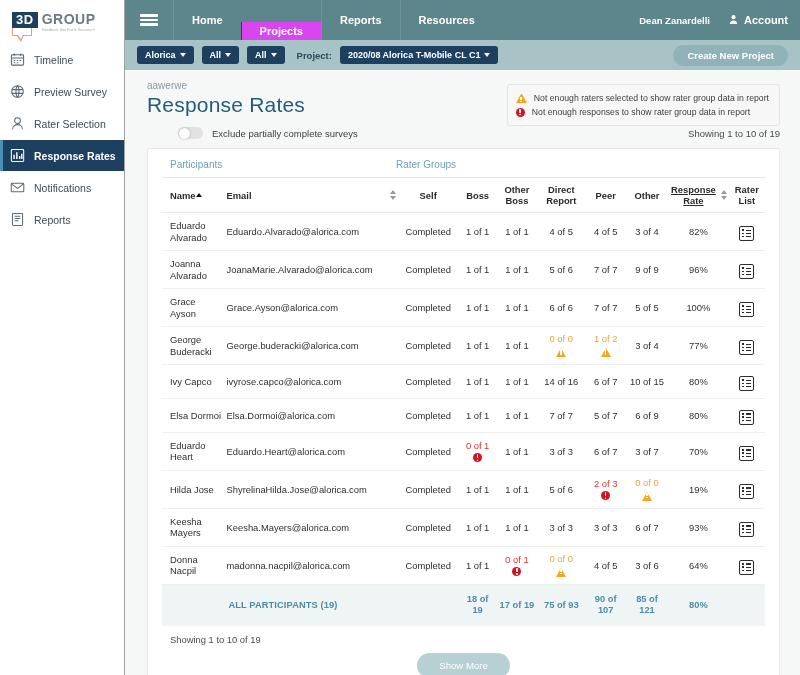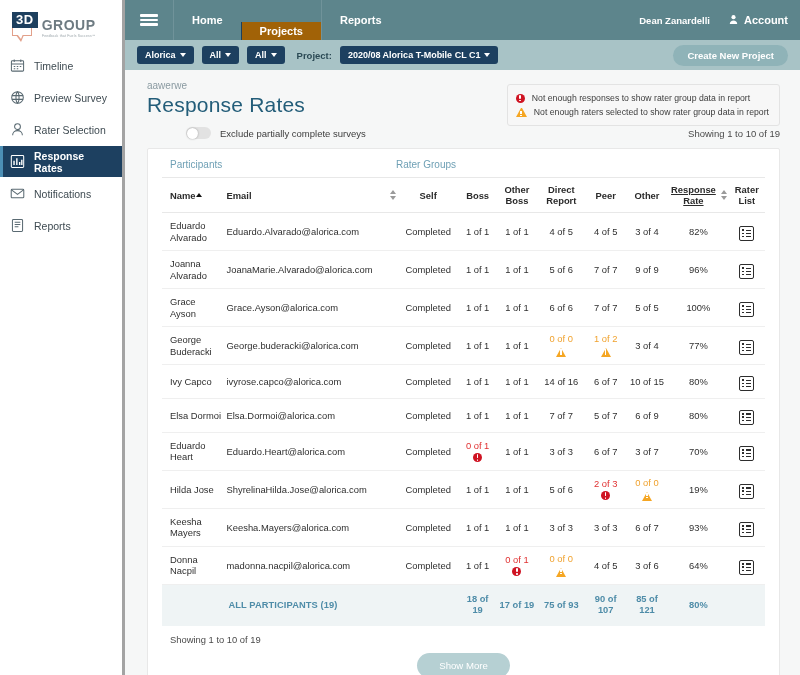--- a/index.html
+++ b/index.html
@@ -10,21 +10,21 @@
     background:#ffffff;
     color:#3b3b3b;
     overflow:hidden;
   }
   .app { display:flex; width:800px; height:675px; }
 
   
   .sidebar {
     width:125px; min-width:125px; height:675px;
     background:#ffffff;
-    border-right:3px solid #a3a3a3;
+    border-right:1px solid #a3a3a3;
     padding-top:4px;
   }
   .logo-wrap { padding:8px 10px 12px 12px; }
   .logo { display:flex; align-items:flex-start; position:relative; }
   .logo-3d {
     background:#1d3f5e; color:#ffffff;
     font-size:13px; font-weight:bold; letter-spacing:0.5px;
     padding:1px 4px 1px 4px; line-height:14px;
     font-family:"Liberation Sans", sans-serif;
     position:relative; z-index:2;
@@ -39,21 +39,21 @@
     content:""; position:absolute; left:3px; bottom:-7px;
     width:0;height:0;border-left:5px solid transparent;
     border-right:3px solid transparent;border-top:7px solid #e2a08a;
   }
   .logo-bubble:before{
     content:""; position:absolute; left:4px; bottom:-4px;
     width:0;height:0;border-left:4px solid transparent;
     border-right:2px solid transparent;border-top:5px solid #ffffff;
     z-index:3;
   }
-  .logo-right{ margin-left:4px;margin-top:6px; }
+  .logo-right{ margin-left:4px; }
   .logo-group{
     color:#6e7b82; font-size:14px; font-weight:bold; letter-spacing:0.5px;
     line-height:14px;
   }
   .logo-tag{
     color:#9aa4a9; font-size:3.4px; letter-spacing:0.2px;
     margin-top:2px; text-align:right; white-space:nowrap;
   }
 
   .nav-item{
@@ -80,21 +80,21 @@
     width:48px; display:flex; align-items:center; justify-content:center; cursor:pointer;
   }
   .burger span{ display:block; width:18px; height:2.5px; background:#fff; margin:2px 0; border-radius:1px;}
   .topnav{ display:flex; align-items:stretch; }
   .topnav a{
     display:flex; align-items:center; padding:0 18px;
     color:#ffffff; font-size:11px; font-weight:bold; text-decoration:none;
     border-left:1px solid rgba(255,255,255,0.12);
     cursor:pointer;
   }
-  .topnav a.active{ background:#a16207; border-left-color:#1d4060;margin-top:22px; }
+  .topnav a.active{ background:#d946ef; border-left-color:#1d4060;margin-top:22px; }
   .topright{
     margin-left:auto; display:flex; align-items:center; gap:18px; padding-right:12px;
     color:#ffffff; font-size:9.5px; font-weight:bold;
   }
   .acct{ display:flex; align-items:center; gap:5px; font-size:11px; cursor:pointer;}
 
   .filterbar{
     height:30px; background:#a8c3c6; display:flex; align-items:center;
     padding:0 12px; gap:8px;
   }
@@ -136,21 +136,21 @@
   .search{
     display:flex; align-items:center; width:190px; height:23px;
     border:1px solid #d6d6d6; border-radius:3px; background:#fff;
   }
   .search input{
     flex:1; border:none; outline:none; font-size:9.3px; font-style:italic;
     color:#9a9a9a; padding:0 8px; background:transparent;
     font-family:"Liberation Sans", sans-serif;
   }
   .search .sbtn{ width:28px; height:21px; border-left:1px solid #e6e6e6; display:flex; align-items:center; justify-content:center; cursor:pointer;}
-  .toggle-wrap{ display:flex; align-items:center; gap:9px; margin-left:39px; }
+  .toggle-wrap{ display:flex; align-items:center; gap:9px; margin-left:31px; }
   .toggle{ width:25px;height:12px;border-radius:7px;background:#e2e2e2;position:relative;cursor:pointer;}
   .toggle .knob{ position:absolute;left:0.5px;top:0.5px;width:11px;height:11px;border-radius:50%;background:#fff;box-shadow:0 0 2px rgba(0,0,0,.35);}
   .toggle-label{ font-size:9.5px; color:#3d3d3d; }
   .showing-top{ margin-left:auto; font-size:9.5px; color:#4a4a4a; }
 
   .card{
     background:#ffffff; border:1px solid #e8e8e8; border-radius:2px;
     padding:0 14px;
   }
   .grouphdr{ display:flex; padding:10px 0 7px 0; font-size:10px; color:#6fa0b5; }
@@ -287,20 +287,21 @@
         <div>
             <span></span>
             <span></span>
             <span></span>
           </div>
       </div>
       <nav class="topnav">
         <a>Home</a>
         <a class="active">Projects</a>
         <a>Reports</a>
+        <a>Resources</a>
       </nav>
       <div class="topright">
         <span>Dean Zanardelli</span>
         <span class="acct">
           <span>
             <svg viewBox="0 0 16 16" width="11" height="11" fill="#ffffff">
               <circle cx="8" cy="4.6" r="3"></circle>
                 <path d="M2.6 14.4c0-3 2.4-5 5.4-5s5.4 2 5.4 5z"></path>
             </svg>
           </span>
@@ -332,26 +333,26 @@
 
     <div class="content">
 
       <div class="head-row">
         <div>
           <div class="breadcrumb">aawerwe</div>
           <h1 class="page-title">Response Rates</h1>
         </div>
         <div class="alertbox">
           <div class="alertrow">
+            <span class="ic-warn"></span>
+            <span>Not enough raters selected to show rater group data in report</span>
+          </div>
+          <div class="alertrow">
             <span class="ic-err"></span>
             <span>Not enough responses to show rater group data in report</span>
-          </div>
-          <div class="alertrow">
-            <span class="ic-warn"></span>
-            <span>Not enough raters selected to show rater group data in report</span>
           </div>
         </div>
       </div>
 
       <div class="tools-row">
         <div class="toggle-wrap">
           <span class="toggle">
               <span class="knob"></span>
             </span>
           <span class="toggle-label">Exclude partially complete surveys</span>

